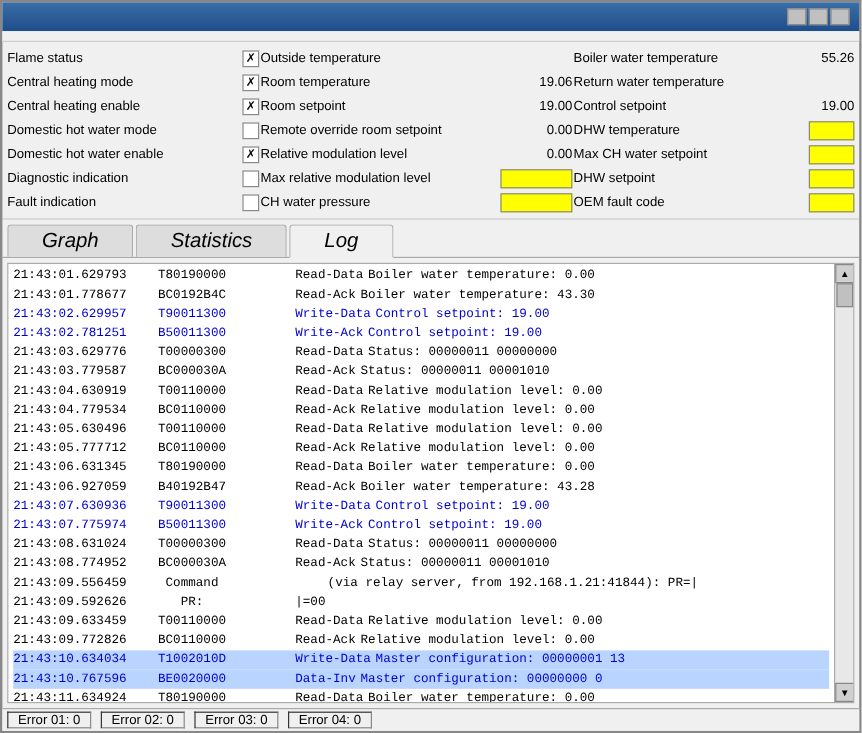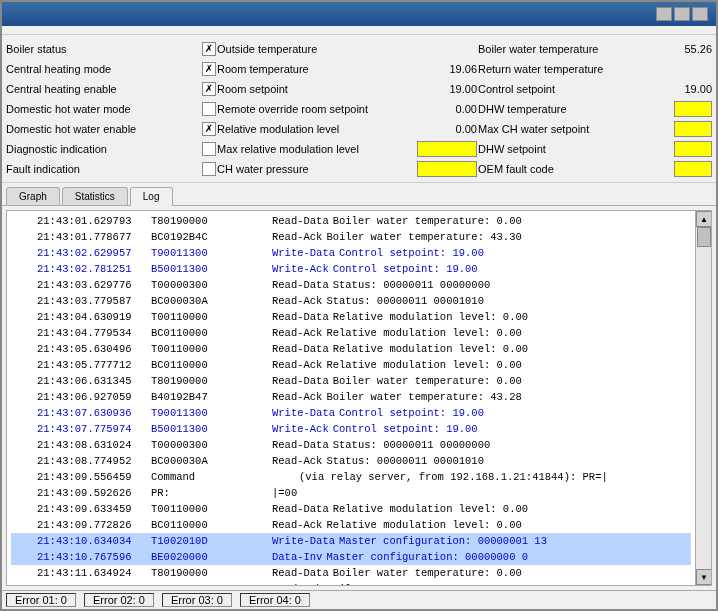--- a/index.html
+++ b/index.html
@@ -108,28 +108,29 @@
       height: 16px;
       border: 1px solid #888;
     }
     .tab-bar {
       display: flex;
       padding: 4px 4px 0;
       gap: 0;
       border-bottom: 1px solid #aaa;
     }
     .tab {
-      padding: 3px 12px;
+      padding: 3px 28px;
       border: 1px solid #aaa;
       border-bottom: none;
       background: #ddd;
       cursor: pointer;
-      font-size: 10px;
+      font-size: 17px;
       margin-right: 2px;
       border-radius: 3px 3px 0 0;
+      font-style: italic;
     }
     .tab.active {
       background: #f0f0f0;
       border-bottom: 1px solid #f0f0f0;
       margin-bottom: -1px;
       z-index: 1;
     }
     .log-area {
       flex: 1;
       background: white;
@@ -145,22 +146,22 @@
       font-family: 'Courier New', monospace;
       font-size: 10.5px;
       line-height: 16px;
       padding: 2px 4px;
     }
     .log-line {
       white-space: nowrap;
       display: flex;
       gap: 4px;
     }
-    .log-timestamp { min-width: 110px; margin-left: 26px; }
-    .log-code { min-width: 70px; }
+    .log-timestamp { min-width: 110px; }
+    .log-code { min-width: 70px; text-align: center; }
     .log-type { min-width: 70px; padding-left: 47px; }
     .log-message { flex: 1; }
     .scrollbar {
       width: 16px;
       background: #e8e8e8;
       border-left: 1px solid #aaa;
       display: flex;
       flex-direction: column;
     }
     .scrollbar-btn {
@@ -243,21 +244,21 @@
     <div class="menu-item"></div>
     <div class="menu-item"></div>
     <div class="menu-item"></div>
     <div class="menu-item"></div>
   </div>
 
   <div class="status-grid">
 
     <div class="status-col" id="col1">
         <div class="status-row">
-          <span class="status-label">Boiler status</span>
+          <span class="status-label">Flame status</span>
           <div class="status-checkbox checked">✗</div>
         </div>
         <div class="status-row">
           <span class="status-label">Central heating mode</span>
           <div class="status-checkbox checked">✗</div>
         </div>
         <div class="status-row">
           <span class="status-label">Central heating enable</span>
           <div class="status-checkbox checked">✗</div>
         </div>

